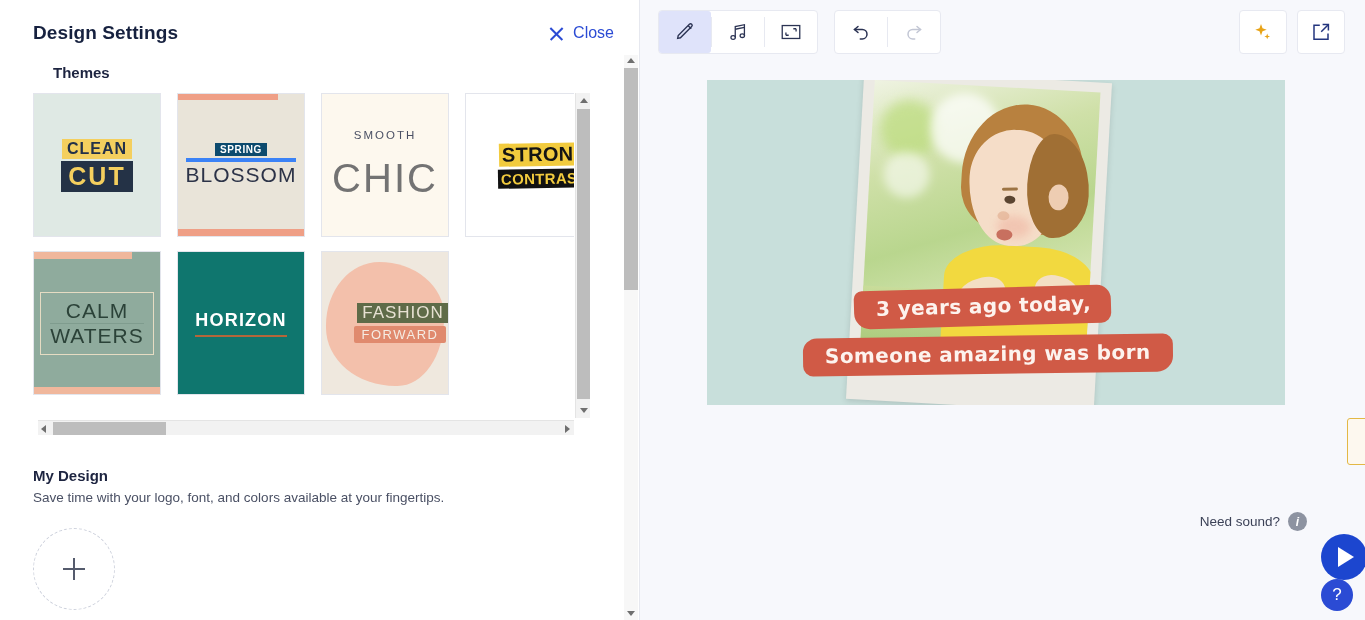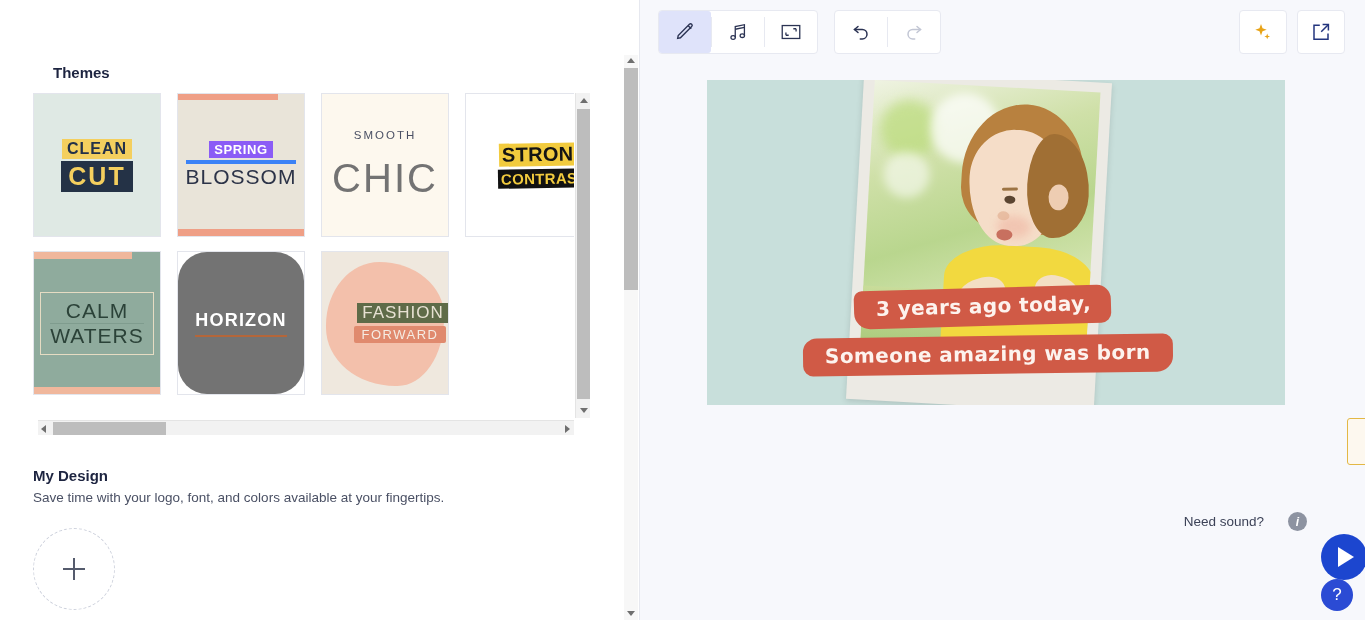--- a/index.html
+++ b/index.html
@@ -96,21 +96,21 @@
   }
   .t-clean .ln2 {
     background: #243246; color: #f4cf5e; font-weight: bold;
     font-size: 25px; letter-spacing: 2px; padding: 1px 7px; margin-top: 2px;
   }
   
   .t-spring { background: #e9e4d9; }
   .t-spring .bar-t { position: absolute; top: 0; left: 0; right: 26px; height: 6px; background: #ef9f86; }
   .t-spring .bar-b { position: absolute; bottom: 0; left: 0; right: 0; height: 7px; background: #ef9f86; }
   .t-spring .ln1 {
-    background: #8b5cf6; color: #fff; font-weight: bold; font-size: 13px;
+    background: #0c4a6e; color: #fff; font-weight: bold; font-size: 10px;
     letter-spacing: .6px; padding: 1px 5px; text-align: center;
   }
   .t-spring .ln2 {
     color: #2c3348; font-size: 21px; letter-spacing: 1px; margin-top: 2px;
     border-top: 4px solid #3b82f6; padding-top: 1px;
   }
   
   .t-chic { background: #fdf8ee; }
   .t-chic .ln1 { color: #4a5064; font-size: 11.5px; letter-spacing: 2px; }
   .t-chic .ln2 { color: #737373; font-size: 40px; letter-spacing: 2px; margin-top: 15px; font-weight: 300; }
@@ -141,21 +141,21 @@
   .t-smooth { background: #cadddc; }
   .t-smooth .ln1 {
     background: #cf6047; color: #fdf3ee; font-size: 22px; letter-spacing: 1px;
     padding: 2px 12px; border-radius: 4px 10px 6px 8px; transform: rotate(-1deg);
   }
   .t-smooth .ln2 {
     background: #fff; color: #3a4252; font-size: 11px; letter-spacing: 1px;
     padding: 2px 12px; border-radius: 8px; margin-top: 7px;
   }
   
-  .t-horizon { background: #737373; border-radius: 29px; }
+  .t-horizon { background: #0f766e; }
   .t-horizon .ln1 {
     color: #fff; font-weight: bold; font-size: 18px; letter-spacing: 1.2px;
     border-bottom: 2.5px solid #b4663a; padding-bottom: 4px;
   }
   
   .t-fashion { background: #efe8de; }
   .t-fashion .brush {
     position: absolute; left: 4px; top: 10px; width: 118px; height: 124px;
     background: #f3c0ab; border-radius: 46% 56% 40% 60% / 52% 44% 56% 48%;
   }
@@ -340,21 +340,21 @@
 
   .watermark-bar {
     position: absolute; left: 707px; top: 418px; width: 578px; height: 47px;
     background: #fdf8ef; border: 1px solid #e3b845; border-radius: 3px;
     display: flex; align-items: center; justify-content: center; gap: 11px;
     font-size: 14.5px; color: #30364a;
   }
 
   .need-sound {
     position: absolute; right: 58px; top: 512px;
-    display: flex; align-items: center; gap: 24px;
+    display: flex; align-items: center; gap: 8px;
     font-size: 13.5px; color: #3c4257;
   }
   .info-dot {
     width: 19px; height: 19px; border-radius: 50%; background: #8d93a1;
     color: #fff; font-size: 12px; font-weight: bold; font-style: italic;
     display: flex; align-items: center; justify-content: center; cursor: pointer;
   }
   .play-btn {
     position: absolute; left: 681px; top: 534px; width: 46px; height: 46px;
     border-radius: 50%; background: #1c46cf; cursor: pointer;
@@ -371,20 +371,27 @@
     display: flex; align-items: center; justify-content: center; cursor: pointer;
   }
 </style>
 </head>
 <body>
 
 <div class="app">
 
   <div class="left-panel">
 
+    <div class="panel-header">
+      <div class="panel-title">Design Settings</div>
+      <div class="close-btn">
+        <span class="close-x"></span>
+        <span>Close</span>
+      </div>
+    </div>
 
     <div class="panel-scroll-area">
 
       <div class="section-head">
         <div class="section-title">Themes</div>
       </div>
 
       <div class="themes-box">
         <div class="themes-viewport">
           <div class="themes-grid">

